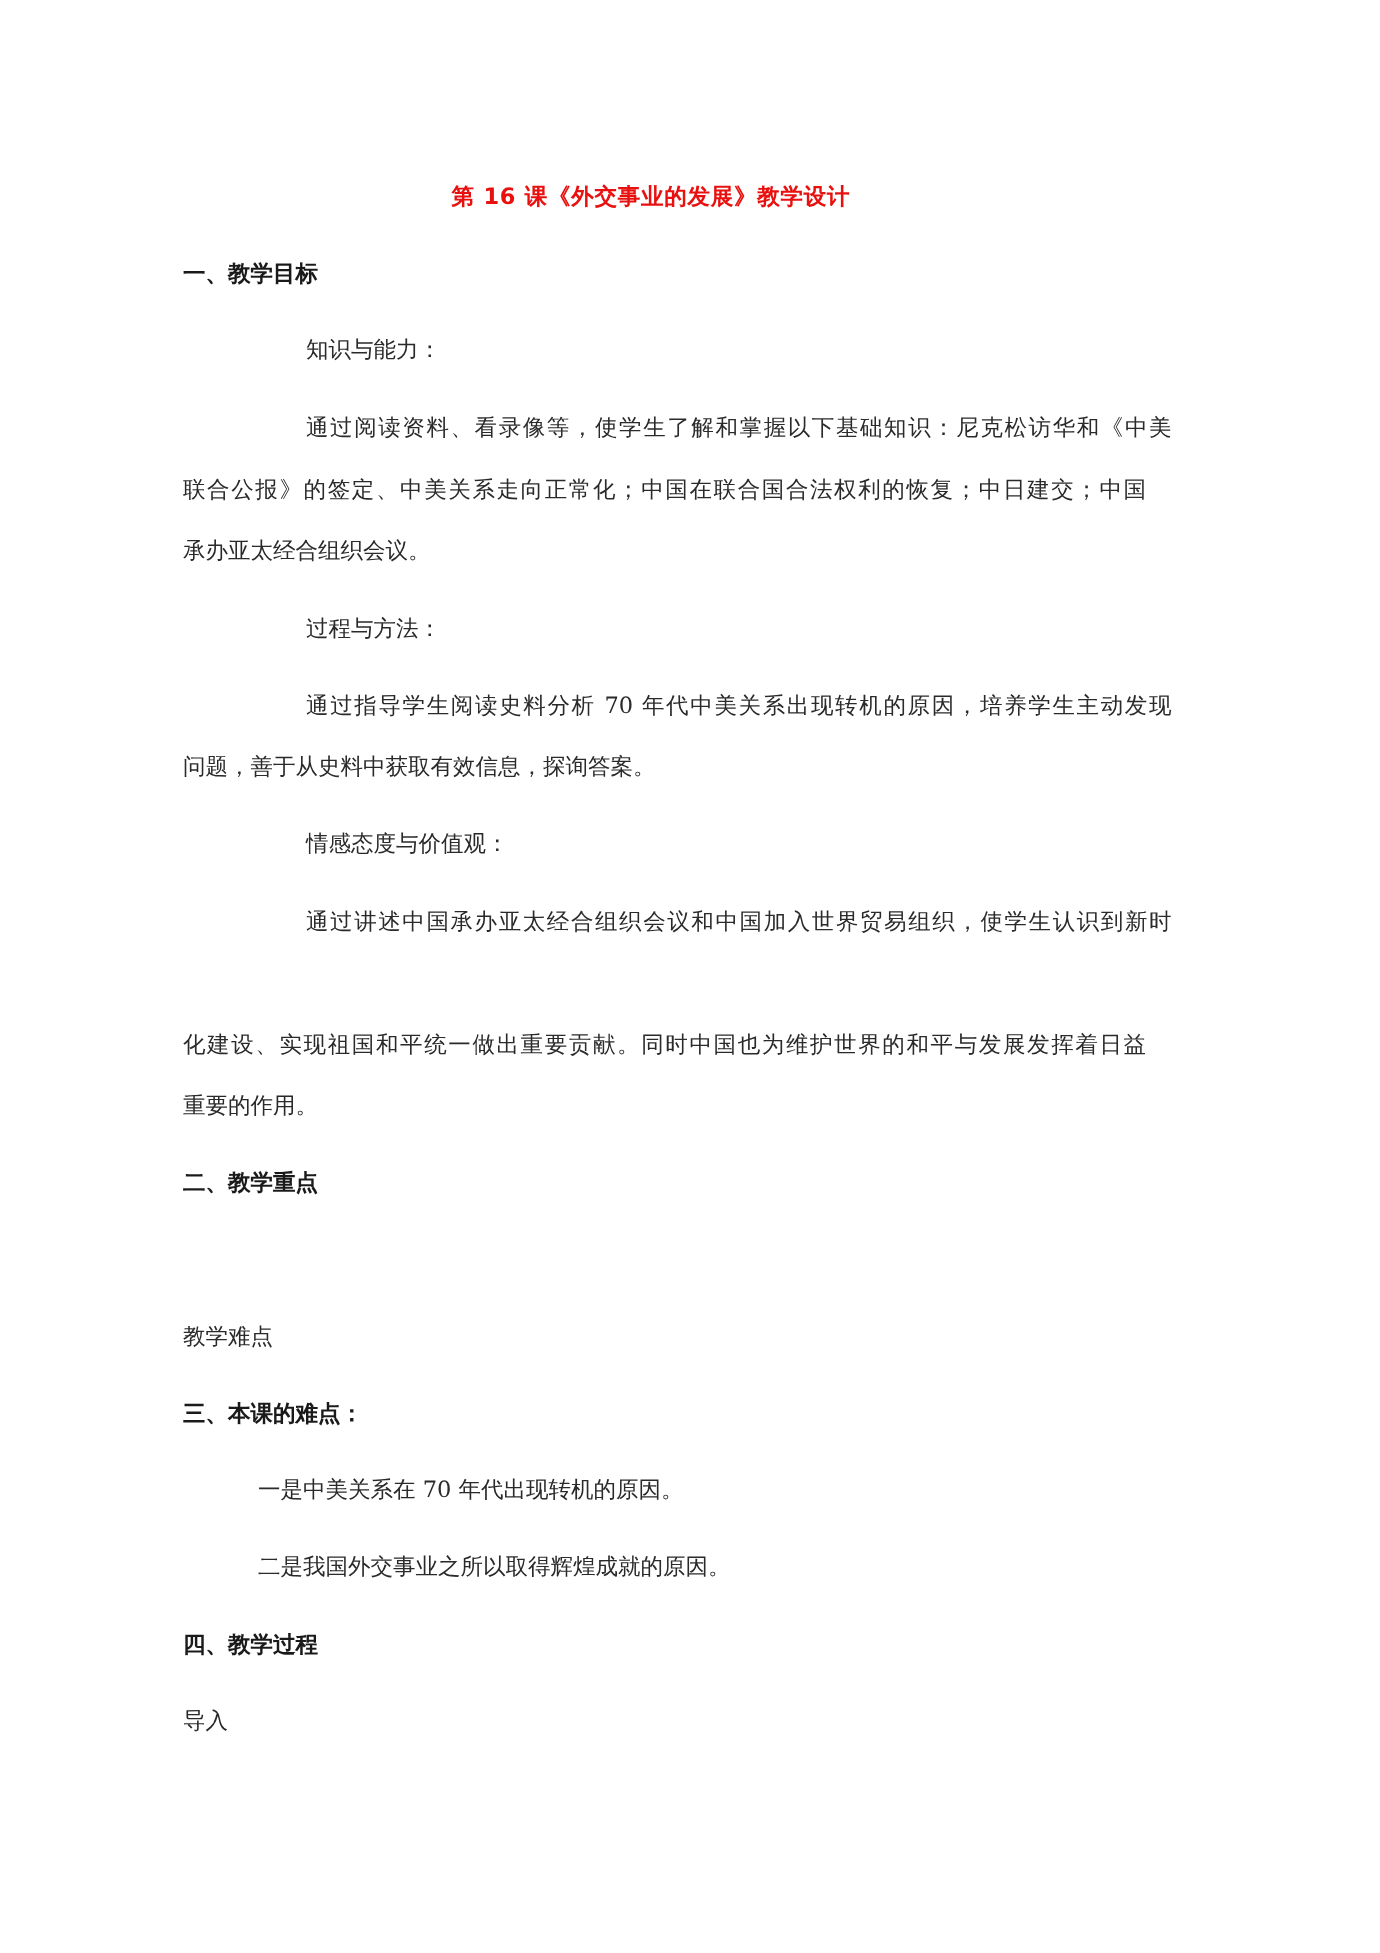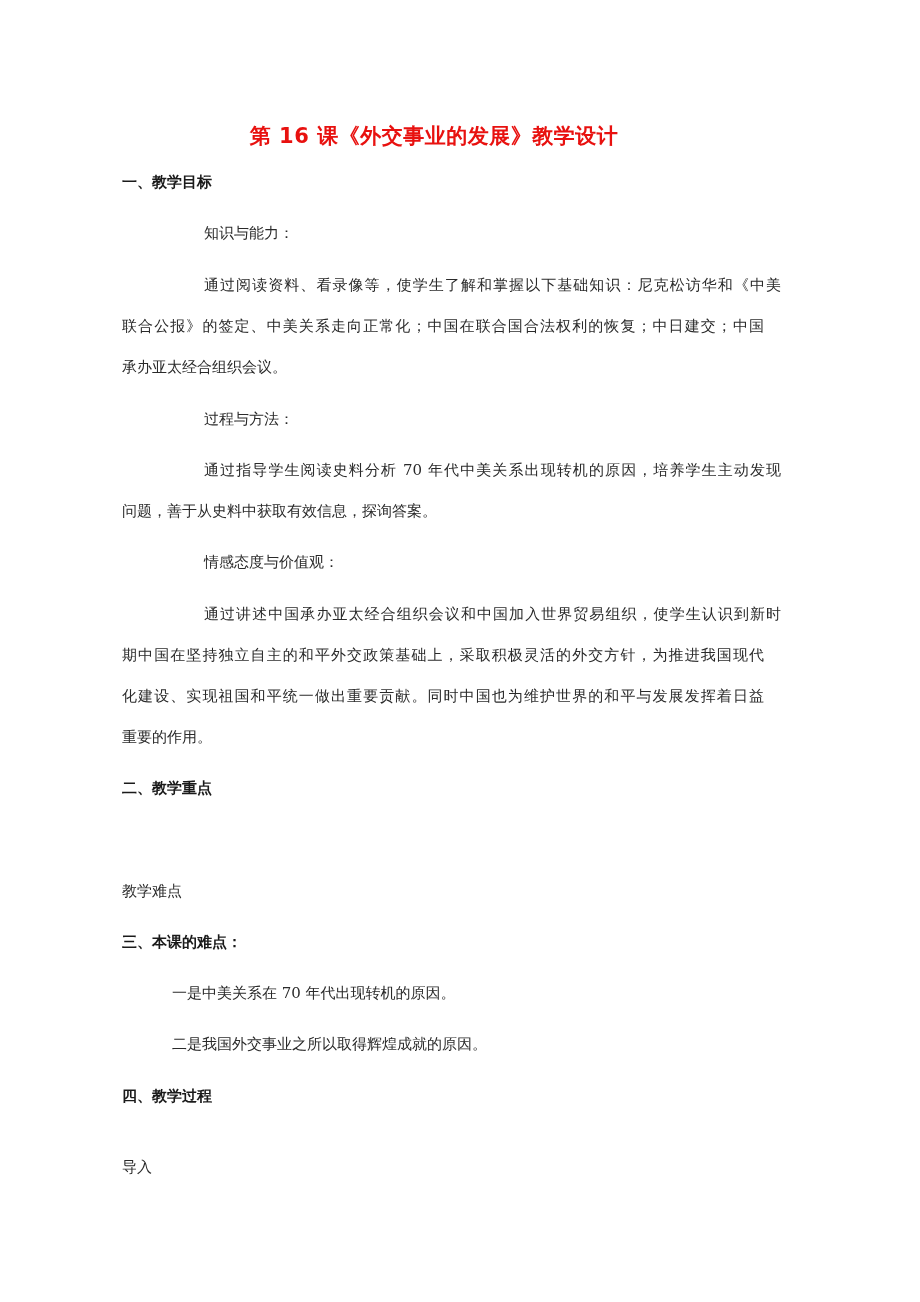--- a/index.html
+++ b/index.html
@@ -23,21 +23,21 @@
       height: 1302px;
     }
     .title {
       position: absolute;
       left: 0;
       width: 868px;
       top: 122px;
       text-align: center;
       font-family: "DejaVu Sans", "Liberation Sans", sans-serif;
       font-weight: bold;
-      font-size: 21px;
+      font-size: 15px;
       color: #e8110f;
       letter-spacing: 0.5px;
     }
     .line {
       position: absolute;
       left: 122px;
       font-size: 15px;
       line-height: 20px;
       white-space: nowrap;
       color: #2a2a2a;
@@ -73,31 +73,30 @@
   <div class="line" style="top:357px;">承办亚太经合组织会议。</div>
 
   <div class="line indent2" style="top:409px;">过程与方法：</div>
 
   <div class="line indent2" style="top:460px; width:577px; text-align:justify; text-align-last:justify; white-space:normal;">通过指导学生阅读史料分析 70 年代中美关系出现转机的原因，培养学生主动发现</div>
   <div class="line" style="top:501px;">问题，善于从史料中获取有效信息，探询答案。</div>
 
   <div class="line indent2" style="top:552px;">情感态度与价值观：</div>
 
   <div class="line indent2" style="top:604px; width:577px; text-align:justify; text-align-last:justify; white-space:normal;">通过讲述中国承办亚太经合组织会议和中国加入世界贸易组织，使学生认识到新时</div>
-  <div class="line justify" style="top:645px;">期中国在坚持独立自主的和平外交政策基础上，采取积极灵活的外交方针，为推进我国现代</div>
   <div class="line justify" style="top:686px;">化建设、实现祖国和平统一做出重要贡献。同时中国也为维护世界的和平与发展发挥着日益</div>
   <div class="line" style="top:727px;">重要的作用。</div>
 
   <div class="line heading" style="top:778px;">二、教学重点</div>
 
 
   <div class="line" style="top:881px;">教学难点</div>
 
   <div class="line heading" style="top:932px;">三、本课的难点：</div>
 
   <div class="line indent1" style="top:983px;">一是中美关系在 70 年代出现转机的原因。</div>
   <div class="line indent1" style="top:1034px;">二是我国外交事业之所以取得辉煌成就的原因。</div>
 
   <div class="line heading" style="top:1086px;">四、教学过程</div>
 
-  <div class="line" style="top:1137px;margin-top:20px;">导入</div>
+  <div class="line" style="top:1137px;">导入</div>
 
 </div>
 
 </body></html>

